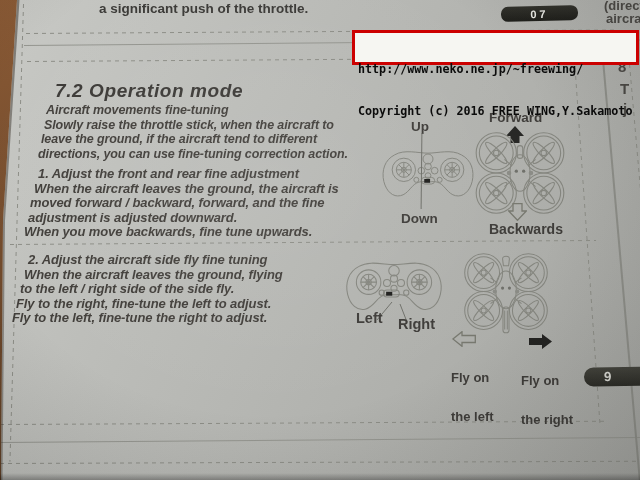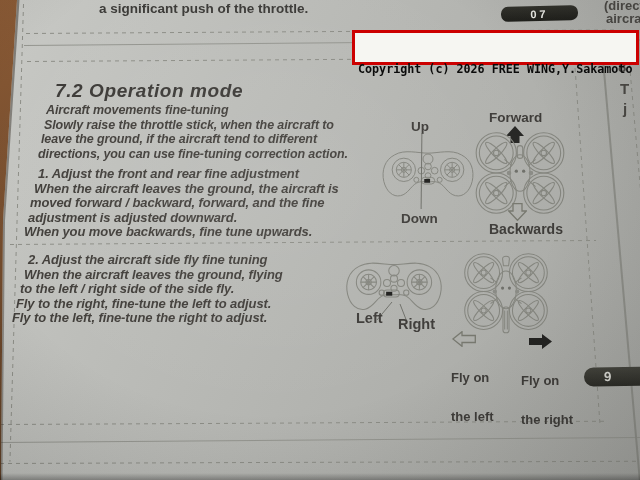--- a/index.html
+++ b/index.html
@@ -259,16 +259,17 @@
   <div class="abs badge" style="left:584px;top:367px;width:70px;height:19px;border-radius:10px;font-size:13.5px;padding-left:20px;box-sizing:border-box;transform:rotate(-1deg);background:linear-gradient(#44443d,#2b2b26);color:#d9d9d3;">
     <span>9</span>
   </div>
 
   <div class="abs page-edge"></div>
   <div class="abs wood"></div>
   <div class="abs vignette"></div>
   <div class="abs bottom-shade"></div>
 
   <div class="abs banner">
-    <div>Copyright (c) 2026 FREE WING,Y.Sakamoto</div>
+    <div>http://www.neko.ne.jp/~freewing/</div>
+    <div>Copyright (c) 2016 FREE WING,Y.Sakamoto</div>
   </div>
 
 </div>
 
 </body></html>

